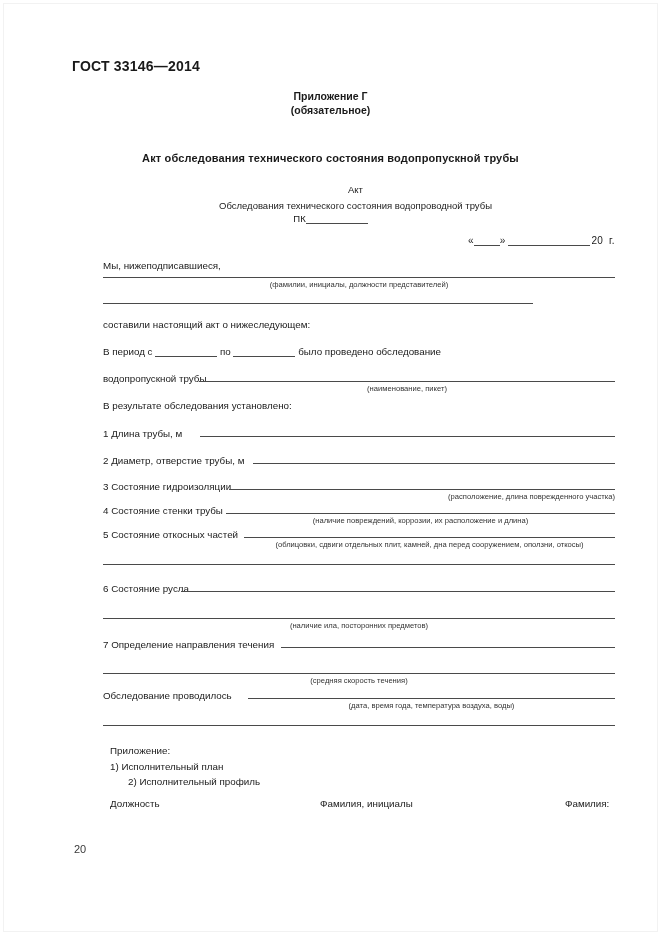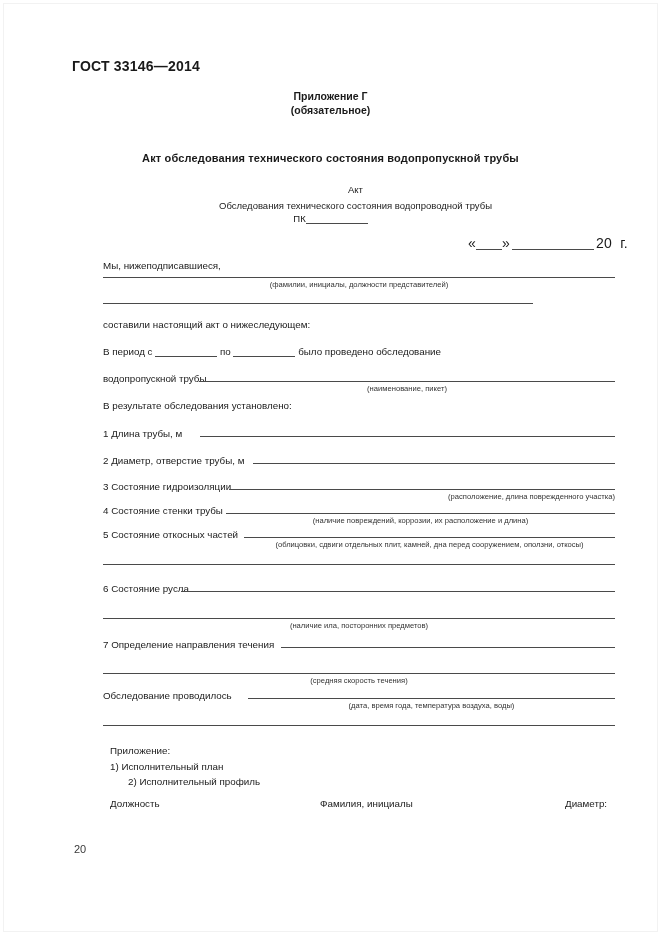--- a/index.html
+++ b/index.html
@@ -82,21 +82,21 @@
     width: 62px;
     border-bottom: 1px solid #4a4a4a;
     height: 10px;
     vertical-align: -2px;
   }
 
   .date-line {
     position: absolute;
     top: 235px;
     left: 468px;
-    font-size: 14px;
+    font-size: 10px;
     white-space: nowrap;
     letter-spacing: 0.2px;
     text-align: right;
   }
   .dblank-s {
     display: inline-block;
     width: 26px;
     border-bottom: 1px solid #4a4a4a;
     height: 9px;
     vertical-align: -2px;
@@ -237,20 +237,20 @@
     <div class="cap" style="left:248px; top:701px; width:367px;">(дата, время года, температура воздуха, воды)</div>
     <div class="rule" style="left:103px; top:725px; width:512px;"></div>
 
     <div class="app-head">Приложение:</div>
     <div class="app-i1">1) Исполнительный план</div>
     <div class="app-i2">2) Исполнительный профиль</div>
 
     <div class="sig-row">
       <span class="sig-a">Должность</span>
       <span class="sig-b">Фамилия, инициалы</span>
-      <span class="sig-c">Диаметр:</span>
+      <span class="sig-c">Фамилия:</span>
     </div>
 
   </div>
 
   <div class="page-number">20</div>
 
 </div>
 
 </body></html>

